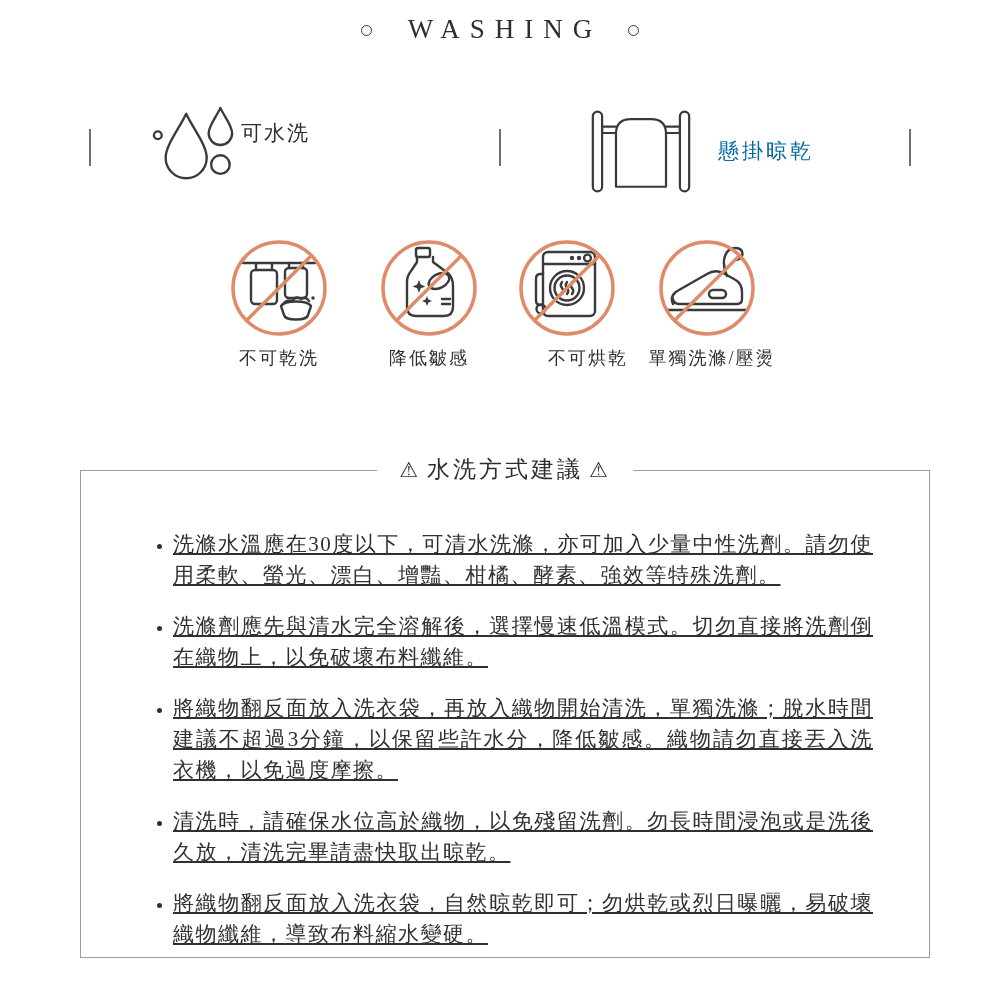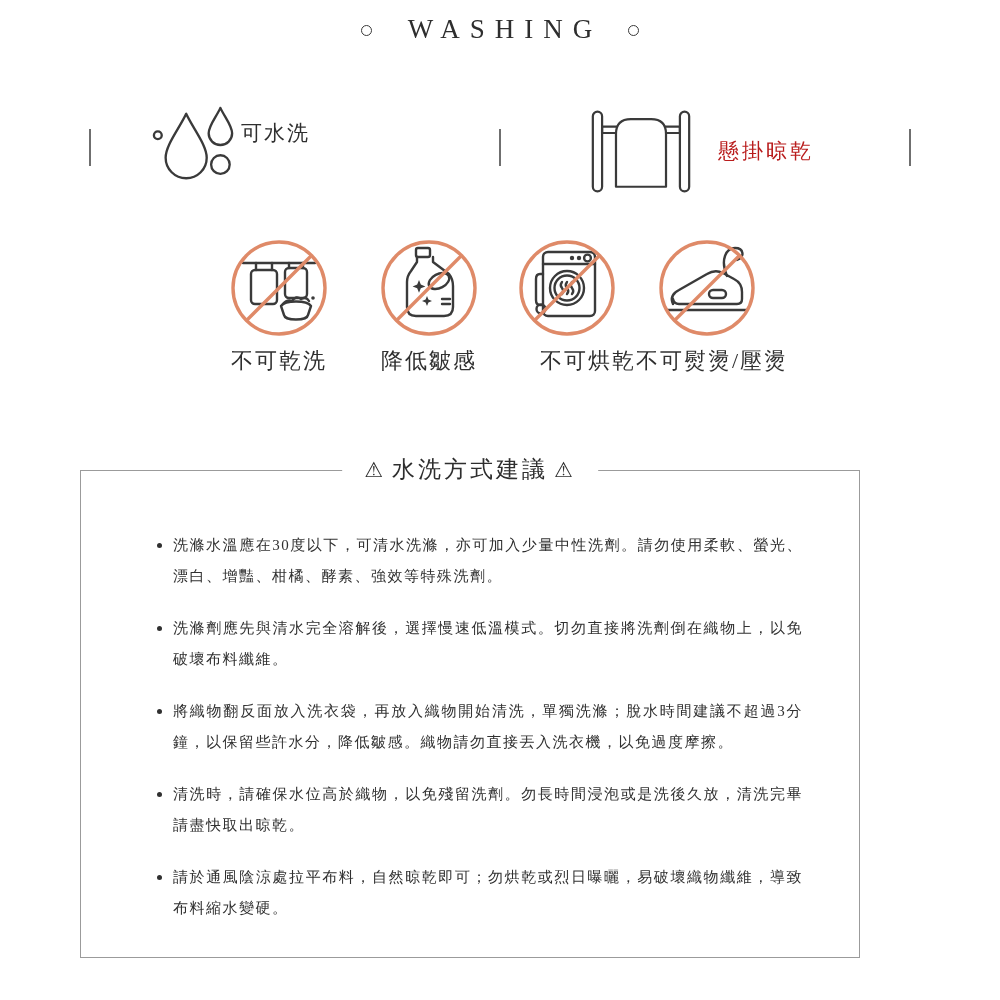--- a/index.html
+++ b/index.html
@@ -23,50 +23,50 @@
   }
   
   .vdivider{position:absolute;width:2px;height:37px;background:#6f6f6f;top:129px;}
   .water-icon{position:absolute;left:150px;top:102px;}
   .washable-text{
     position:absolute;left:241px;top:116px;font-size:21px;line-height:34px;
     letter-spacing:2px;color:#2f2f2f;
   }
   .towel-icon{position:absolute;left:582px;top:108px;}
   .hangdry-text{
-    position:absolute;left:718px;top:137px;font-size:21px;letter-spacing:3px;color:#b91c1c;
+    position:absolute;left:718px;top:137px;font-size:21px;letter-spacing:3px;color:#0369a1;
   }
   
   .prohibit-item{position:absolute;width:100px;text-align:center;}
   .prohibit-item svg{display:block;margin:0 auto;}
   .prohibit-label{
     position:absolute;top:346px;transform:translateX(-50%);
-    font-size:22px;letter-spacing:2px;color:#2f2f2f;white-space:nowrap;
+    font-size:18px;letter-spacing:2px;color:#2f2f2f;white-space:nowrap;
   }
   
   .advice-box{
-    position:absolute;left:80px;top:470px;width:780px;height:488px;
+    position:absolute;left:80px;top:470px;width:850px;height:488px;
     border:1.5px solid #9b9b9b;box-sizing:border-box;background:#ffffff;
   }
   .advice-heading{
     position:absolute;top:-17px;left:50%;transform:translateX(-50%);
     background:#ffffff;padding:0 16px;white-space:nowrap;
     font-size:23px;letter-spacing:3px;color:#2e2e2e;
   }
   .warn-glyph{
     font-family:"DejaVu Sans",sans-serif;font-size:21px;color:#2e2e2e;
     padding:0 6px;
   }
   .advice-list{
     margin:58px 56px 0 66px;padding-left:26px;
     list-style:disc outside;
   }
   .advice-list li{
-    font-size:15px;line-height:31px;letter-spacing:1.5px;
-    text-align:justify;color:#303030;margin-bottom:20px;
+    font-size:21px;line-height:31px;letter-spacing:1.5px;
+    text-align:justify;color:#303030;margin-bottom:20px;text-decoration:underline;
   }
   .advice-list li::marker{color:#303030;font-size:16px;}
   svg .ink{stroke:#3a3a3a;fill:none;stroke-width:2.4;stroke-linecap:round;stroke-linejoin:round;}
   svg .ink-fill{fill:#3a3a3a;stroke:none;}
   svg .white-fill{fill:#ffffff;stroke:#3a3a3a;stroke-width:2.4;stroke-linejoin:round;}
   svg .ban{stroke:#df8a68;fill:none;stroke-width:3.4;stroke-linecap:round;}
 </style>
 </head>
 <body>
 
@@ -162,27 +162,27 @@
   <div class="prohibit-item" style="left:657px;top:238px">
     <svg width="100" height="100" viewBox="0 0 100 100">
       <line class="ink" x1="10" y1="72" x2="90" y2="72"></line>
       <path class="ink" d="M16,66 q-4,-9 6,-14 l28,-16 q8,-5 16,-1 l11,6 q8,4 8,13 v7 q0,5 -5,5 h-58 q-5,0 -6,-5 v5"></path>
       <path class="ink" d="M70,38 C63,22 69,10 78,10 C87,10 88,19 80,22" stroke-width="2.6"></path>
       <rect class="ink" x="52" y="52" width="17" height="8" rx="4"></rect>
       <circle class="ban" cx="50" cy="50" r="46"></circle>
       <line class="ban" x1="82" y1="18" x2="18" y2="82"></line>
     </svg>
   </div>
-  <span class="prohibit-label" style="left:712px">不可熨燙/壓燙</span>
+  <span class="prohibit-label" style="left:712px">單獨洗滌/壓燙</span>
 </div>
 
 <div class="advice-box">
   <div class="advice-heading">
     <span class="warn-glyph">⚠</span><span>水洗方式建議</span><span class="warn-glyph">⚠</span>
   </div>
   <ul class="advice-list">
     <li>洗滌水溫應在30度以下，可清水洗滌，亦可加入少量中性洗劑。請勿使用柔軟、螢光、漂白、增豔、柑橘、酵素、強效等特殊洗劑。</li>
     <li>洗滌劑應先與清水完全溶解後，選擇慢速低溫模式。切勿直接將洗劑倒在織物上，以免破壞布料纖維。</li>
     <li>將織物翻反面放入洗衣袋，再放入織物開始清洗，單獨洗滌；脫水時間建議不超過3分鐘，以保留些許水分，降低皺感。織物請勿直接丟入洗衣機，以免過度摩擦。</li>
     <li>清洗時，請確保水位高於織物，以免殘留洗劑。勿長時間浸泡或是洗後久放，清洗完畢請盡快取出晾乾。</li>
-    <li>請於通風陰涼處拉平布料，自然晾乾即可；勿烘乾或烈日曝曬，易破壞織物纖維，導致布料縮水變硬。</li>
+    <li>將織物翻反面放入洗衣袋，自然晾乾即可；勿烘乾或烈日曝曬，易破壞織物纖維，導致布料縮水變硬。</li>
   </ul>
 </div>
 
 </body></html>

